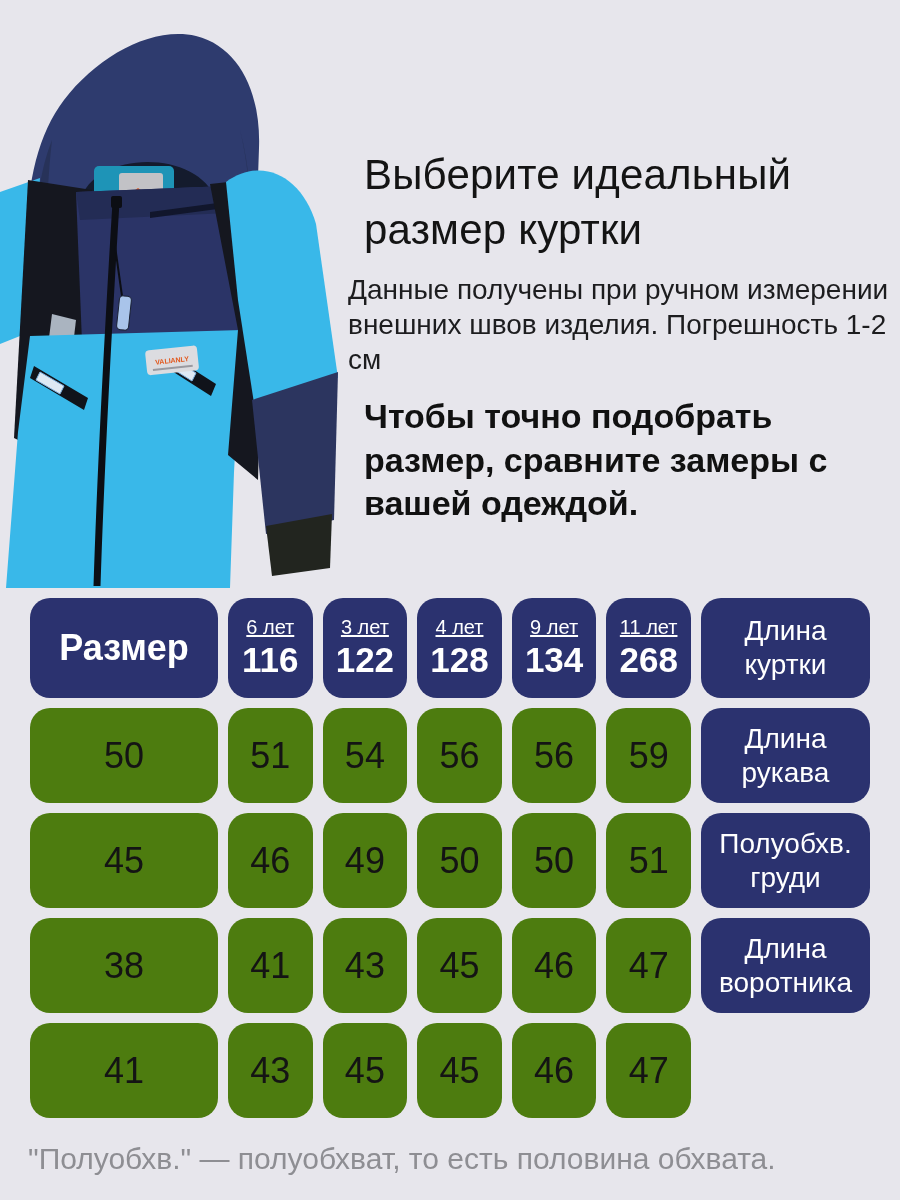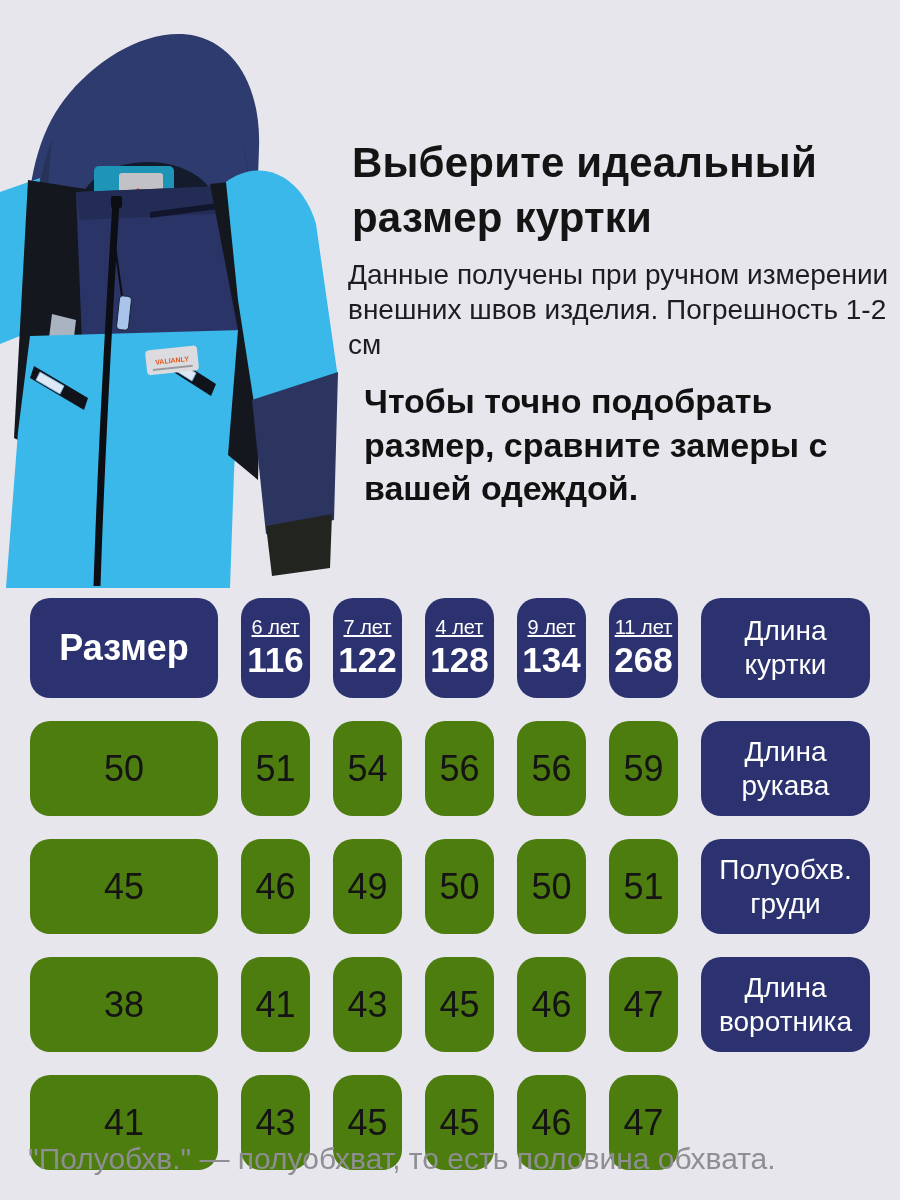--- a/index.html
+++ b/index.html
@@ -7,30 +7,30 @@
     position:relative;
     width:900px;height:1200px;
     background:var(--bg,#e7e6ec);
     font-family:"Liberation Sans",sans-serif;
     overflow:hidden;
   }
   
   .jacket{position:absolute;left:0;top:0;width:340px;height:590px;}
   
   .copy{position:absolute;left:348px;top:132px;width:545px;color:#141414;}
-  .title{font-size:42px;line-height:1.3;font-weight:700;letter-spacing:.2px;margin:4px;}
+  .title{font-size:42px;line-height:1.3;font-weight:400;letter-spacing:.2px;margin:16px;}
   .desc{font-size:28px;line-height:1.24;font-weight:400;margin:13px 0 0 0;color:#1d1d1f;}
   .note{font-size:34px;line-height:1.27;font-weight:700;margin:18px 0 0 16px;color:#111;}
   
   .size-table{
     position:absolute;left:30px;top:598px;width:840px;
     display:grid;
     grid-template-columns:188px repeat(6,1fr);
     grid-template-rows:100px repeat(4,95px);
-    gap:23px;
+    gap:10px;
   }
   .cell{
     display:flex;flex-direction:column;align-items:center;justify-content:center;
     border-radius:20px;text-align:center;
   }
   .cell.head,.cell.label{background:var(--navy,#2b326f);color:#fff;}
   .cell.corner{font-size:36px;font-weight:700;}
   .cell.age .age{font-size:20px;font-weight:400;line-height:1.15;text-decoration:underline;}
   .cell.age .sz{font-size:35px;font-weight:700;line-height:1.1;margin-top:2px;}
   .cell.label{font-size:28px;font-weight:500;line-height:1.2;padding:12px 18px;}
@@ -100,21 +100,21 @@
     <p class="note">Чтобы точно подобрать размер, сравните замеры с вашей одеждой.</p>
   </div>
 
   <div class="size-table">
       <div class="cell head corner">Размер</div>
       <div class="cell head age">
         <span class="age">6 лет</span>
         <span class="sz">116</span>
       </div>
       <div class="cell head age">
-        <span class="age">7 лет</span>
+        <span class="age">3 лет</span>
         <span class="sz">122</span>
       </div>
       <div class="cell head age">
         <span class="age">4 лет</span>
         <span class="sz">128</span>
       </div>
       <div class="cell head age">
         <span class="age">9 лет</span>
         <span class="sz">134</span>
       </div>

